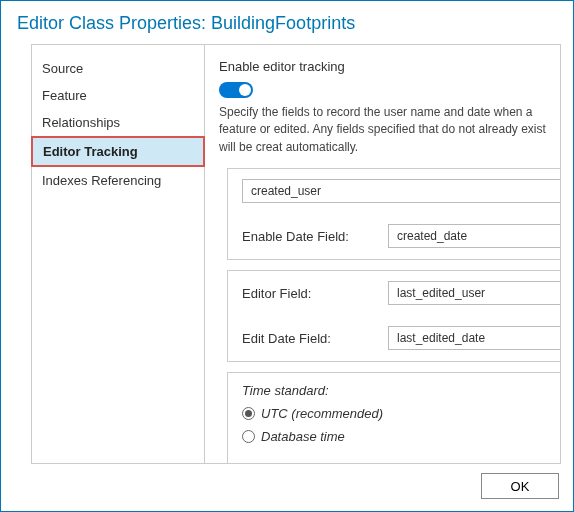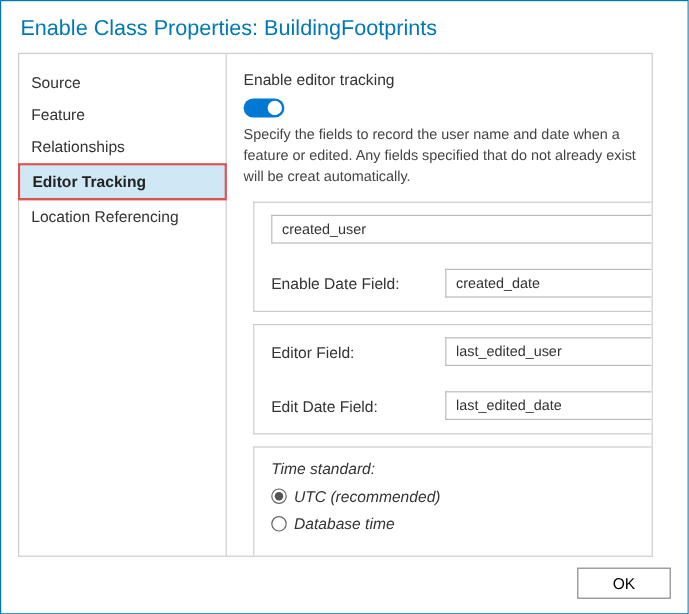--- a/index.html
+++ b/index.html
@@ -1,19 +1,19 @@
 <!DOCTYPE html>
 <html><head>
   <meta charset="utf-8">
   <style>
     * { box-sizing: border-box; margin: 0; padding: 0; font-family: 'Segoe UI', Tahoma, sans-serif; }
     body { background: #fff; width: 574px; height: 512px; overflow: hidden; }
     .window { border: 1px solid #0078b3; width: 574px; height: 512px; position: relative; background: #fff; }
     .title { color: #0078b3; font-size: 18px; font-weight: 400; padding: 12px 16px 10px; }
-    .content { display: flex; padding: 0 29px 0 14px; height: calc(100% - 90px); }
+    .content { display: flex; padding: 0 12px 0 14px; height: calc(100% - 90px); margin-left: 16px; }
     .sidebar { width: 174px; border: 1px solid #ccc; background: #fff; padding: 10px 0; }
     .sidebar-item { padding: 6px 10px; font-size: 13px; color: #333; cursor: pointer; position: relative; }
     .sidebar-item.selected-wrap { padding: 0; }
     .selected-box { border: 2px solid #d9534f; padding: 0; margin: 0 -1px; }
     .selected-inner { background: #cfe8f6; padding: 6px 10px; font-size: 13px; font-weight: 600; color: #222; }
     .main { flex: 1; border: 1px solid #ccc; border-left: none; padding: 14px 0 10px 14px; overflow: hidden; position: relative; }
     .toggle-row { display: flex; gap: 8px; font-size: 13px; color: #333; margin-bottom: 6px; flex-direction: column; }
     .toggle { width: 34px; height: 16px; border-radius: 10px; background: #0078d4; position: relative; cursor: pointer; }
     .toggle::after { content: ''; position: absolute; right: 2px; top: 2px; width: 12px; height: 12px; border-radius: 50%; background: #fff; }
     .desc { font-size: 12px; color: #444; line-height: 1.45; margin-bottom: 12px; padding-right: 0; }
@@ -28,32 +28,32 @@
     .radio { width: 13px; height: 13px; border: 1px solid #666; border-radius: 50%; display: inline-flex; align-items: center; justify-content: center; }
     .radio.checked::after { content: ''; width: 7px; height: 7px; background: #555; border-radius: 50%; display: block; }
     .learn-link { color: #1d8a3d; font-size: 13px; margin-left: 0px; margin-top: 16px; display: inline-block; cursor: pointer; }
     .footer { position: absolute; bottom: 12px; right: 14px; }
     .ok-btn { width: 78px; height: 26px; border: 1px solid #888; background: #fff; font-size: 13px; cursor: pointer; }
   </style>
 </head>
 <body>
 
 <div class="window">
-  <div class="title">Enable Class Properties: BuildingFootprints</div>
+  <div class="title">Editor Class Properties: BuildingFootprints</div>
   <div class="content">
     <div class="sidebar">
       <div class="sidebar-item">Source</div>
       <div class="sidebar-item">Feature</div>
       <div class="sidebar-item">Relationships</div>
       <div class="sidebar-item selected-wrap">
         <div class="selected-box">
           <div class="selected-inner">Editor Tracking</div>
         </div>
       </div>
-      <div class="sidebar-item">Location Referencing</div>
+      <div class="sidebar-item">Indexes Referencing</div>
     </div>
 
     <div class="main">
       <div class="toggle-row">
         <span>Enable editor tracking</span>
         <div class="toggle"></div>
       </div>
       <div class="desc">Specify the fields to record the user name and date when a feature or edited. Any fields specified that do not already exist will be creat automatically.</div>
 
       <div class="group">

